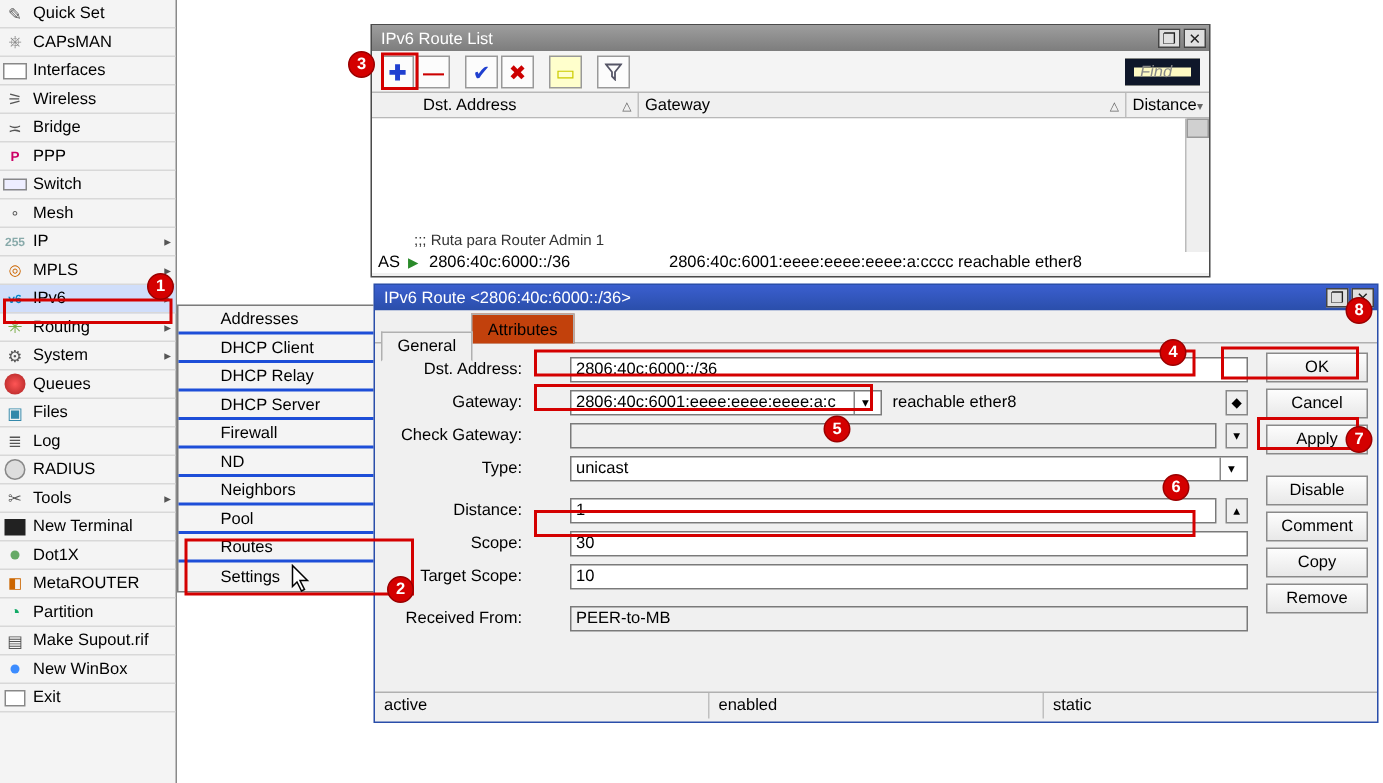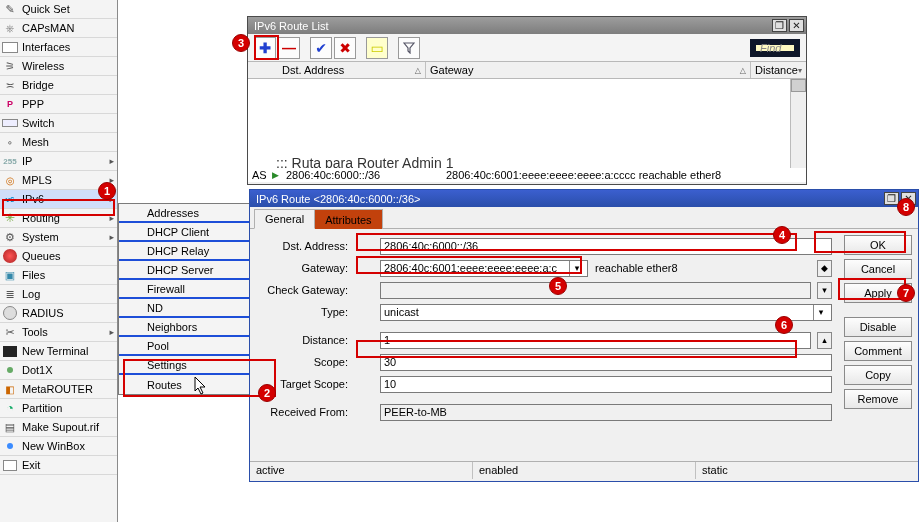--- a/index.html
+++ b/index.html
@@ -167,21 +167,21 @@
   .lh-col.dist{ width: 55px; border-right:none;}
   .sort-tri { font-size:8px; color:#666; margin-left:auto; }
   .list-body {
     background:#fff;
     height: 102px;
     position:relative;
   }
   .route-comment {
     position:absolute;
     left: 28px; top: 76px;
-    font-size:14px; color:#333;
+    font-size:10px; color:#333;
   }
   .route-row {
     position:absolute;
     left: 0; top: 89px;
     height: 14px;
     width:100%;
     display:flex;
     align-items:center;
     font-size:11px;
     background:#fff;
@@ -219,21 +219,21 @@
   }
   .tab {
     height:20px;
     padding: 0 10px;
     border:1px solid #b0b0b0;
     border-bottom:none;
     background:#c2410c;
     display:flex;align-items:center;
     margin-right:-1px;
   }
-  .tab.active { background:#f0f0f0; border-bottom:1px solid #f0f0f0; position:relative; top:0;}
+  .tab.active { background:#f0f0f0; border-bottom:1px solid #f0f0f0; position:relative; top:12px;}
 
   .dlg-body { display:flex; height: 232px;}
   .form {
     flex:1;
     padding: 6px 6px;
   }
   .row {
     display:flex;
     align-items:center;
     height: 22px;
@@ -464,24 +464,24 @@
   <div class="sm-item">
       <span>ND</span>
     </div>
   <div class="sm-item">
       <span>Neighbors</span>
     </div>
   <div class="sm-item">
       <span>Pool</span>
     </div>
   <div class="sm-item">
+      <span>Routes</span>
+    </div>
+  <div class="sm-item">
       <span>Settings</span>
-    </div>
-  <div class="sm-item">
-      <span>Routes</span>
     </div>
 </div>
 
 <div class="routelist">
   <div class="titlebar">
     <span>IPv6 Route List</span>
     <span class="tb-spacer"></span>
     <span class="tb-btn">❐</span>
     <span class="tb-btn">✕</span>
   </div>

